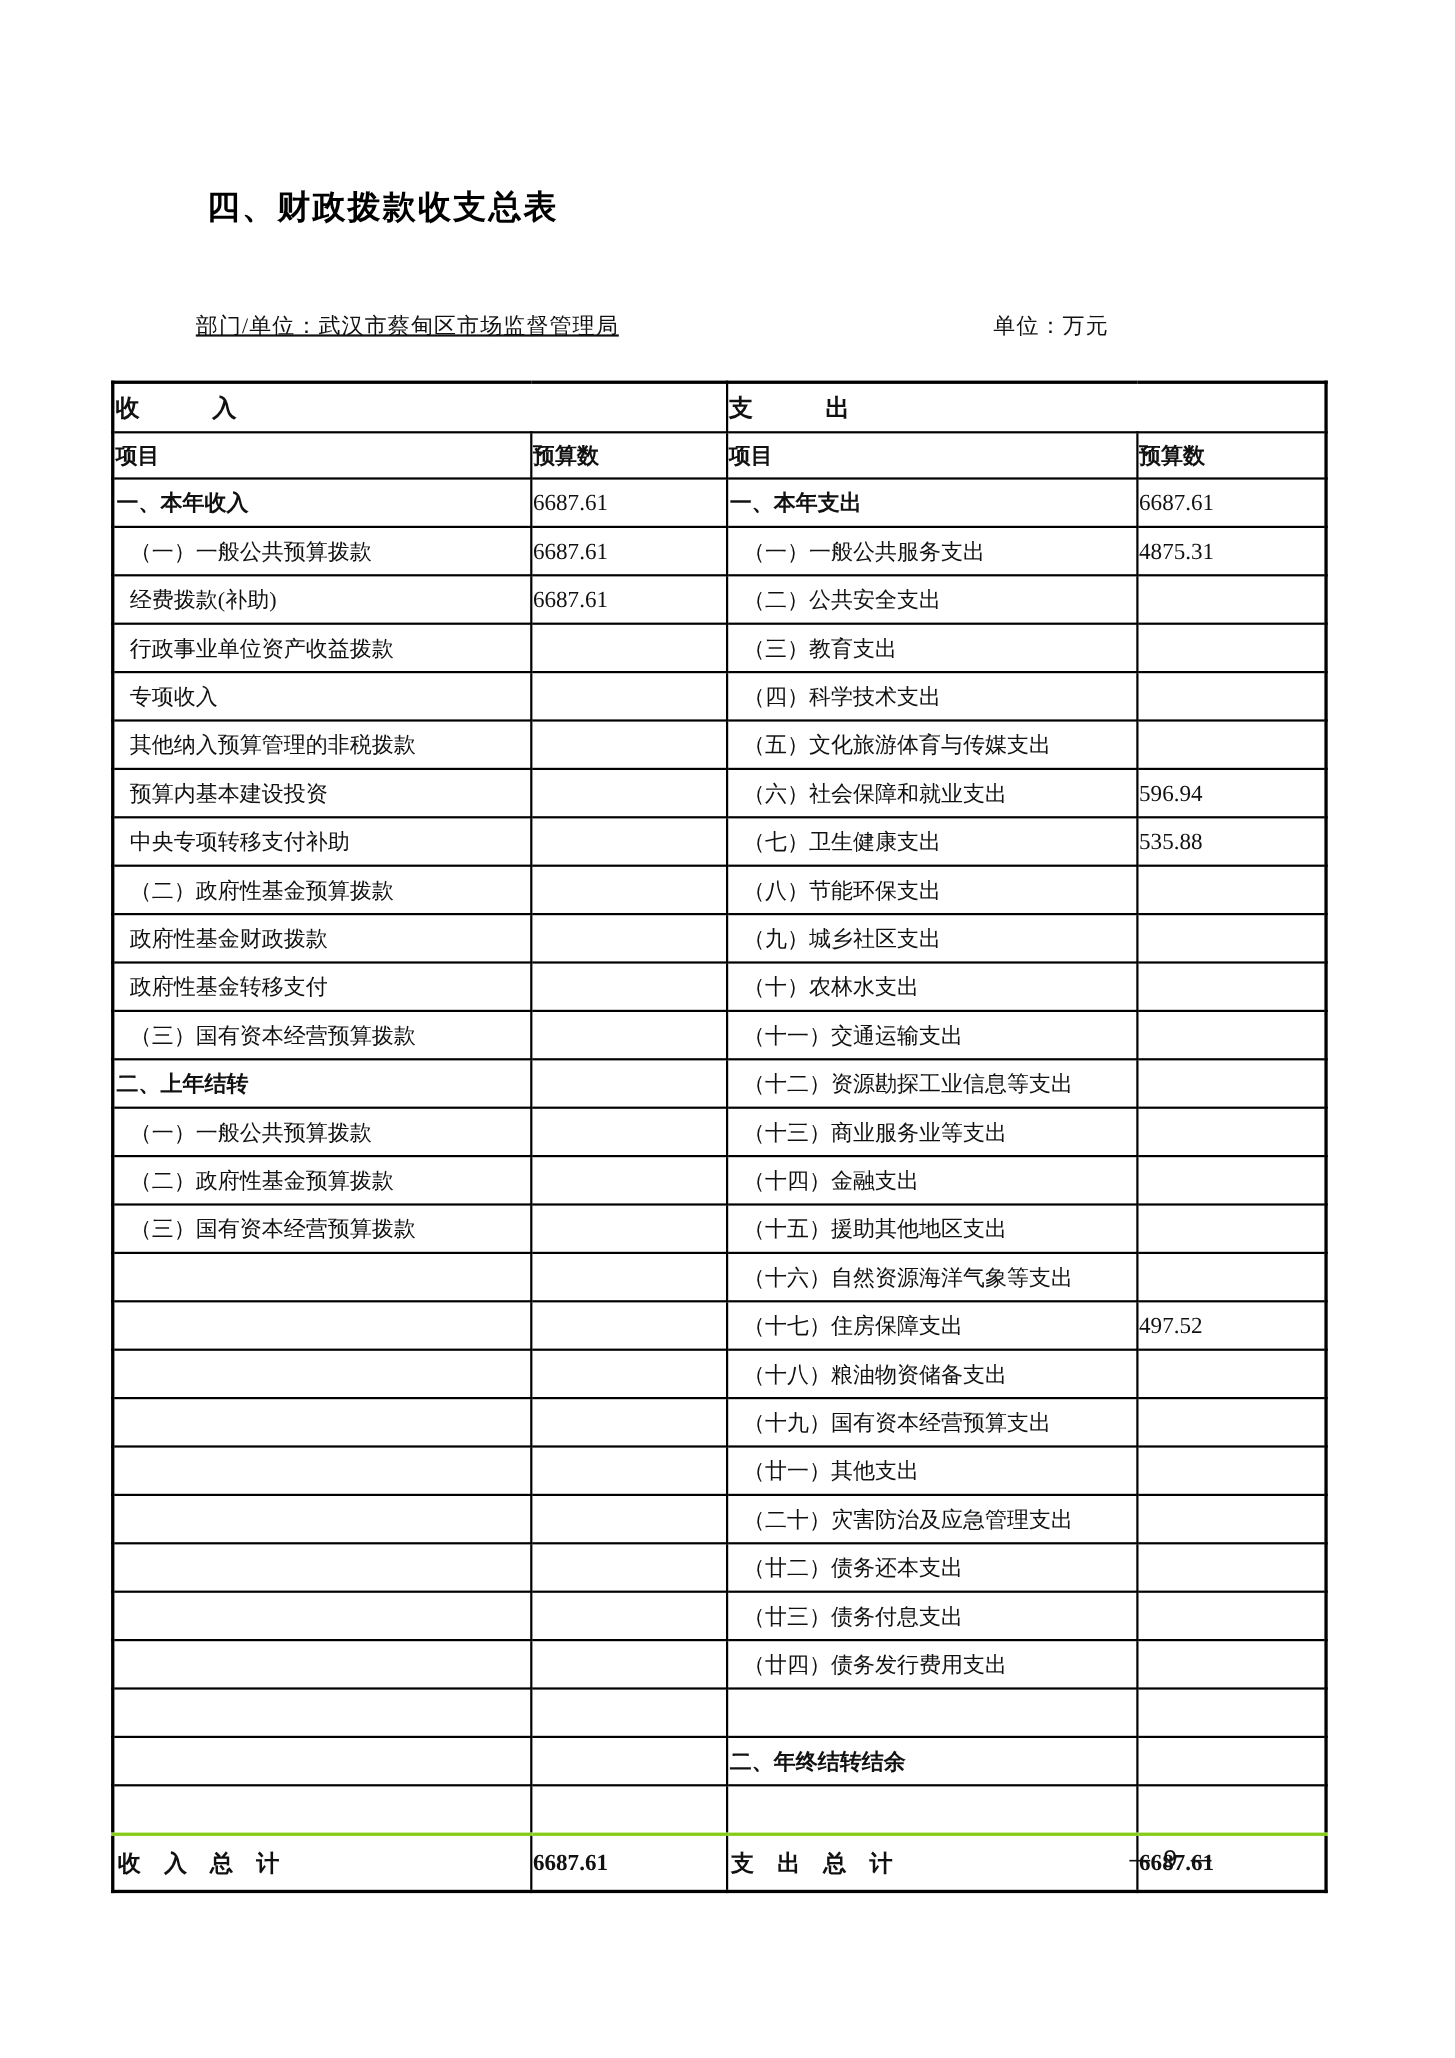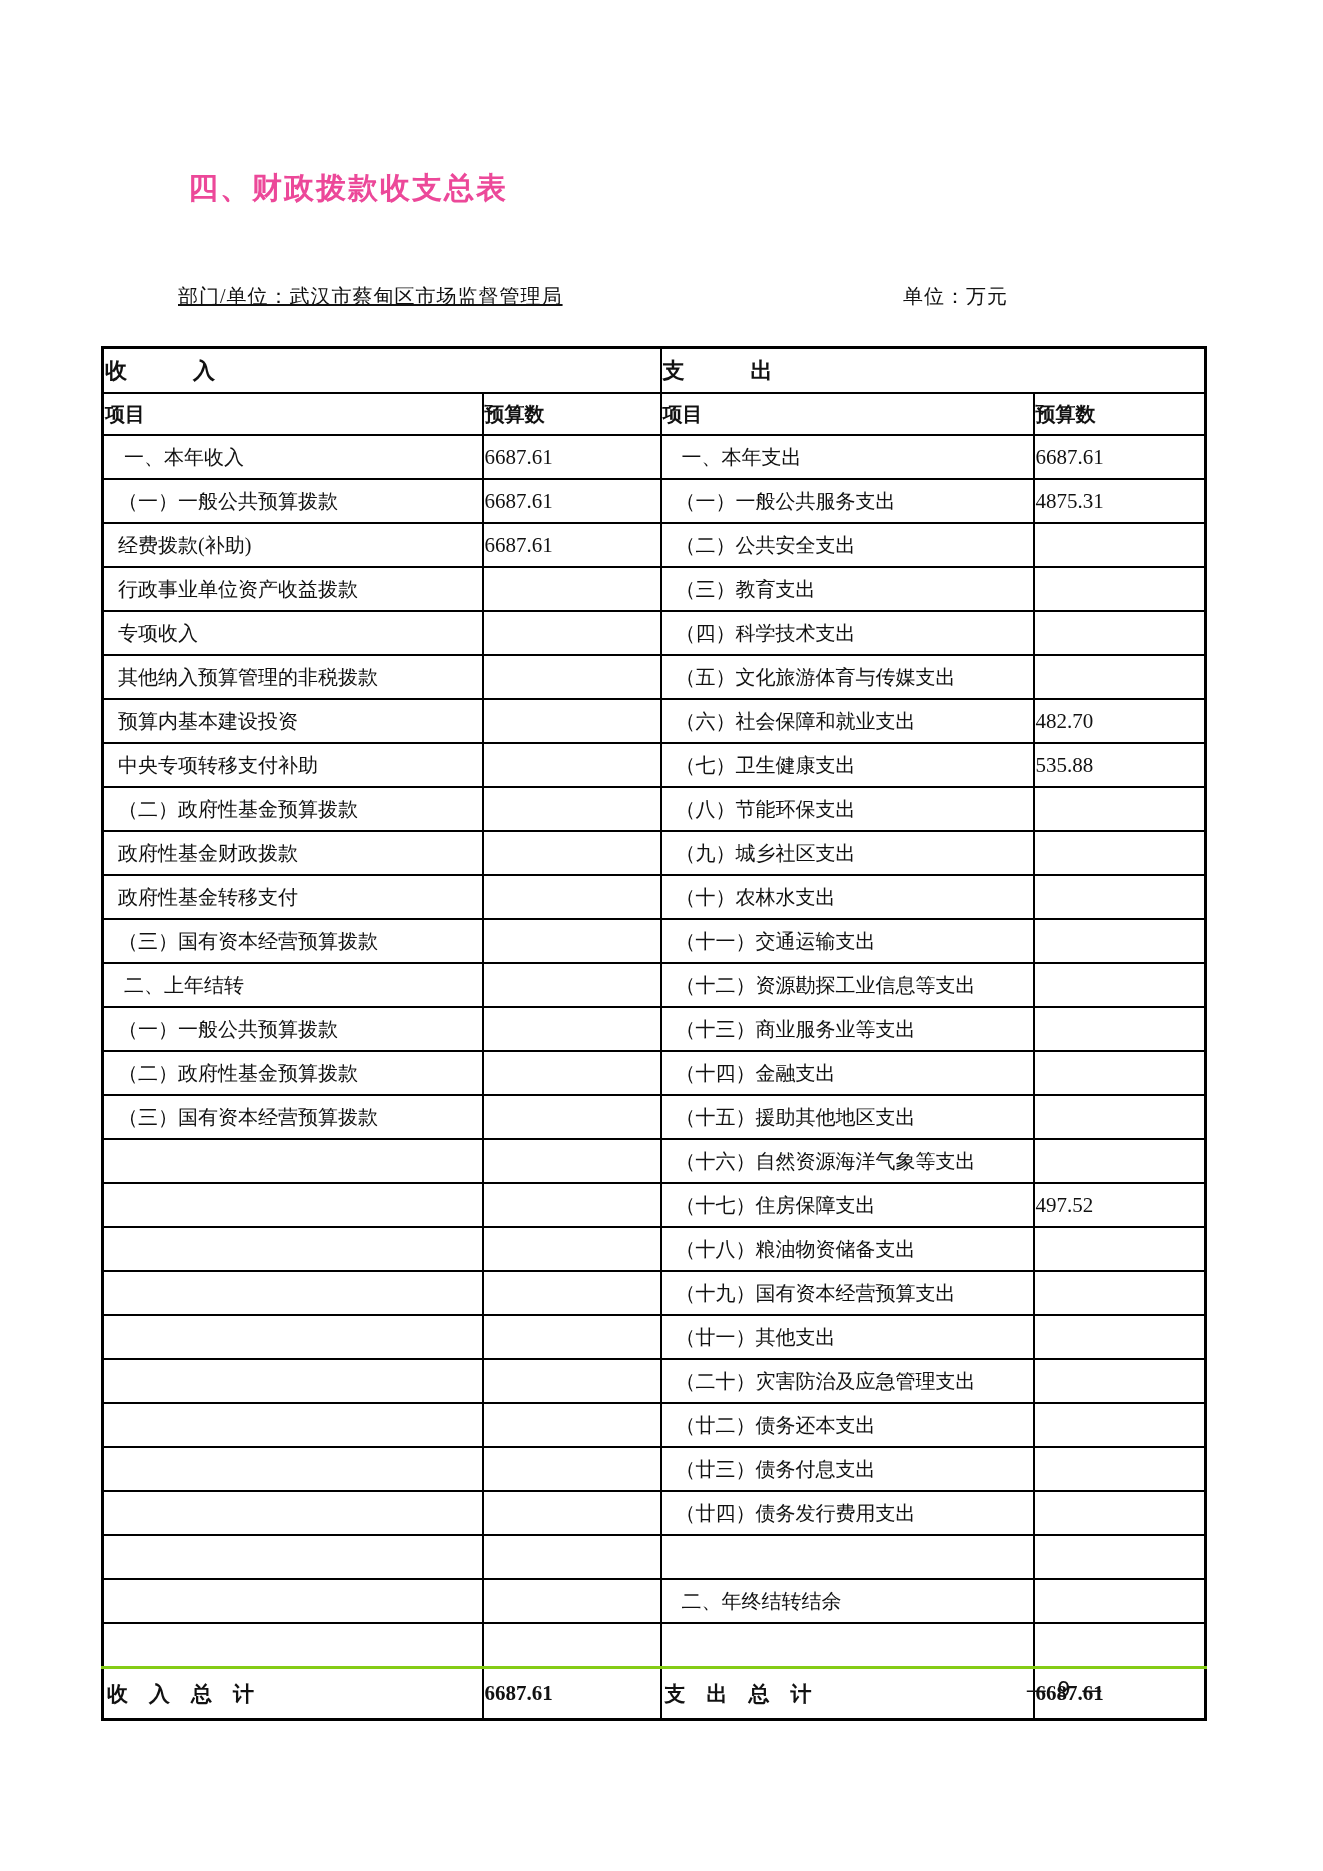--- a/index.html
+++ b/index.html
@@ -14,21 +14,21 @@
     font-family: "Liberation Serif", serif;
     color: #111111;
   }
   .page-title {
     position: absolute;
     left: 188px;
     top: 168px;
     font-size: 30px;
     font-weight: bold;
     letter-spacing: 2px;
-    color: #ec4899;
+    color: #000000;
   }
   .subtitle-line {
     position: absolute;
     left: 178px;
     top: 283px;
     width: 1000px;
     font-size: 20px;
     letter-spacing: 1px;
     text-decoration: underline;
   }
@@ -70,21 +70,22 @@
     text-align: left;
   }
   .budget-table tbody td {
     height: 40px;
   }
   td.item-cell {
     text-align: left;
     padding-left: 14px;
   }
   td.item-cell.top-level {
-    padding-left: 20px;
+    padding-left: 2px;
+    font-weight: bold;
   }
   td.value-cell {
     text-align: left;
     padding-right: 4px;
     font-size: 21px;
   }
   tr.total-row td {
     height: 47px;
     font-weight: bold;
     border-top: 3px solid #84cc16;
@@ -166,21 +167,21 @@
       <tr>
         <td class="item-cell">其他纳入预算管理的非税拨款</td>
         <td class="value-cell"></td>
         <td class="item-cell">（五）文化旅游体育与传媒支出</td>
         <td class="value-cell"></td>
       </tr>
       <tr>
         <td class="item-cell">预算内基本建设投资</td>
         <td class="value-cell"></td>
         <td class="item-cell">（六）社会保障和就业支出</td>
-        <td class="value-cell">482.70</td>
+        <td class="value-cell">596.94</td>
       </tr>
       <tr>
         <td class="item-cell">中央专项转移支付补助</td>
         <td class="value-cell"></td>
         <td class="item-cell">（七）卫生健康支出</td>
         <td class="value-cell">535.88</td>
       </tr>
       <tr>
         <td class="item-cell">（二）政府性基金预算拨款</td>
         <td class="value-cell"></td>

